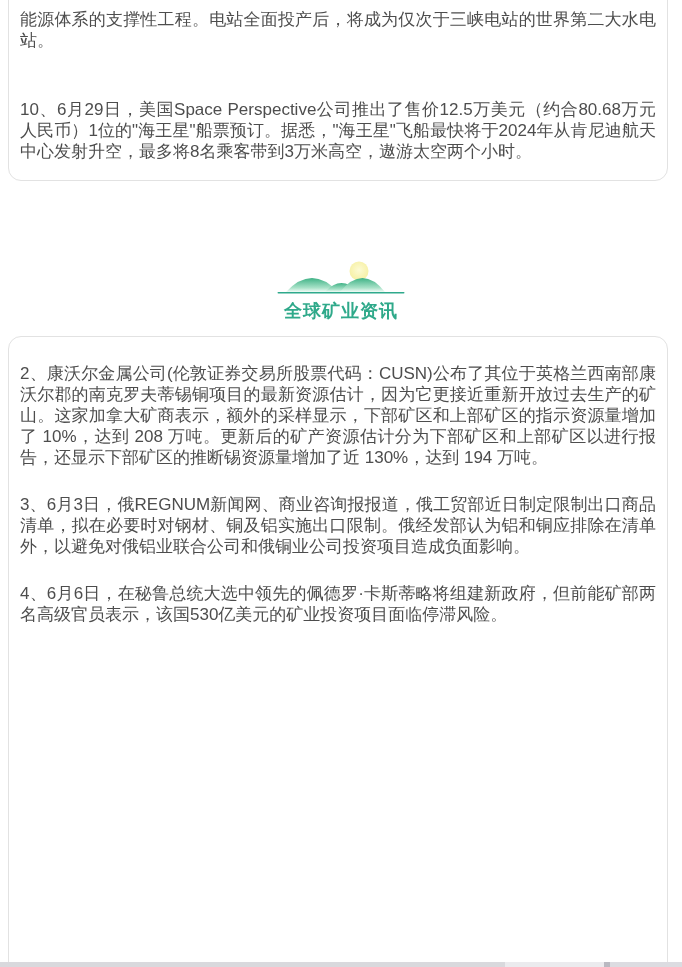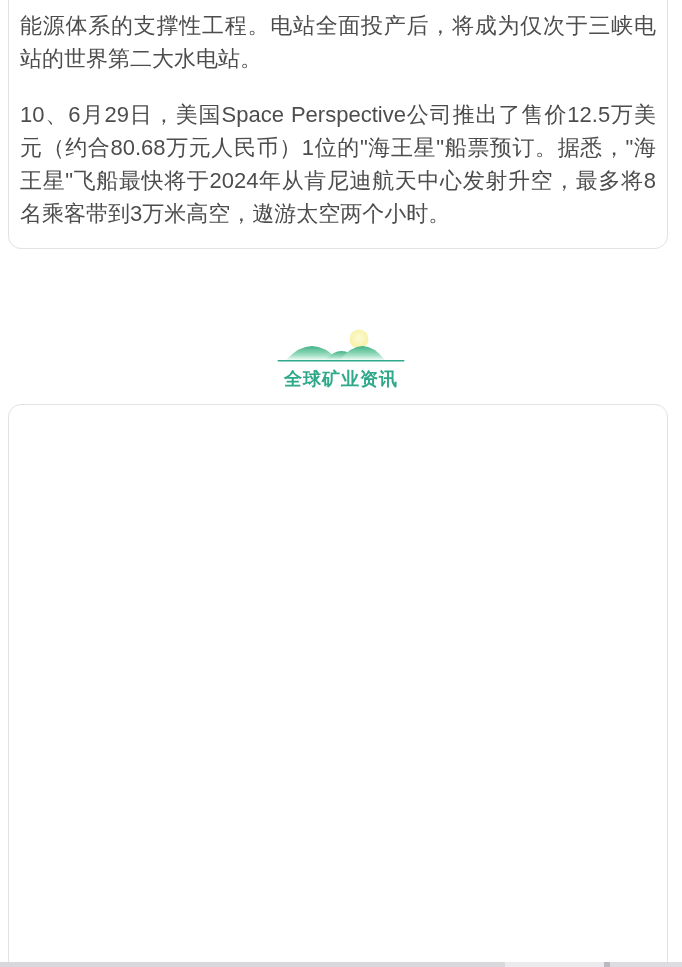--- a/index.html
+++ b/index.html
@@ -18,32 +18,32 @@
   .card {
     box-sizing: border-box;
     width: 660px;
     margin-left: 8px;
     margin-right: 8px;
     background: #ffffff;
     border: 1px solid #e2e2e2;
     border-radius: 13px;
   }
   .card p {
-    font-size: 22px;
-    line-height: 33px;
+    font-size: 17px;
+    line-height: 21px;
     text-align: justify;
     color: #4d4d4d;
     margin: 0;
   }
   .card--top {
     margin-top: -44px;
     padding: 52px 11px 18px 11px;
   }
   .card--top p + p {
-    margin-top: 23px;
+    margin-top: 48px;
   }
   .logo-block {
     margin-top: 75px;
     display: flex;
     flex-direction: column;
     align-items: center;
   }
   .logo-icon {
     display: block;
   }
@@ -106,20 +106,23 @@
     <circle cx="83" cy="15" r="9.5" fill="url(#sunGrad)"></circle>
     <path d="M10 36 Q36 8 62 36 Z" fill="url(#hillGrad)"></path>
     <path d="M49 36 Q65.5 18 82 36 Z" fill="url(#hillGrad)"></path>
     <path d="M64 36 Q86.5 8 109 36 Z" fill="url(#hillGrad)"></path>
     <rect x="1.5" y="36" width="127" height="1.6" rx="0.8" fill="#2fa98c"></rect>
   </svg>
   <div class="logo-title">全球矿业资讯</div>
 </div>
 
 <div class="card card--news">
+  <p>2、康沃尔金属公司(伦敦证券交易所股票代码：CUSN)公布了其位于英格兰西南部康沃尔郡的南克罗夫蒂锡铜项目的最新资源估计，因为它更接近重新开放过去生产的矿山。这家加拿大矿商表示，额外的采样显示，下部矿区和上部矿区的指示资源量增加了 10%，达到 208 万吨。更新后的矿产资源估计分为下部矿区和上部矿区以进行报告，还显示下部矿区的推断锡资源量增加了近 130%，达到 194 万吨。</p>
+  <p>3、6月3日，俄REGNUM新闻网、商业咨询报报道，俄工贸部近日制定限制出口商品清单，拟在必要时对钢材、铜及铝实施出口限制。俄经发部认为铝和铜应排除在清单外，以避免对俄铝业联合公司和俄铜业公司投资项目造成负面影响。</p>
+  <p>4、6月6日，在秘鲁总统大选中领先的佩德罗·卡斯蒂略将组建新政府，但前能矿部两名高级官员表示，该国530亿美元的矿业投资项目面临停滞风险。</p>
 </div>
 
 <div class="clipped-strip">
   <div class="seg seg-1"></div>
   <div class="seg seg-2"></div>
   <div class="seg seg-3"></div>
   <div class="seg seg-4"></div>
 </div>
 
 </body></html>

